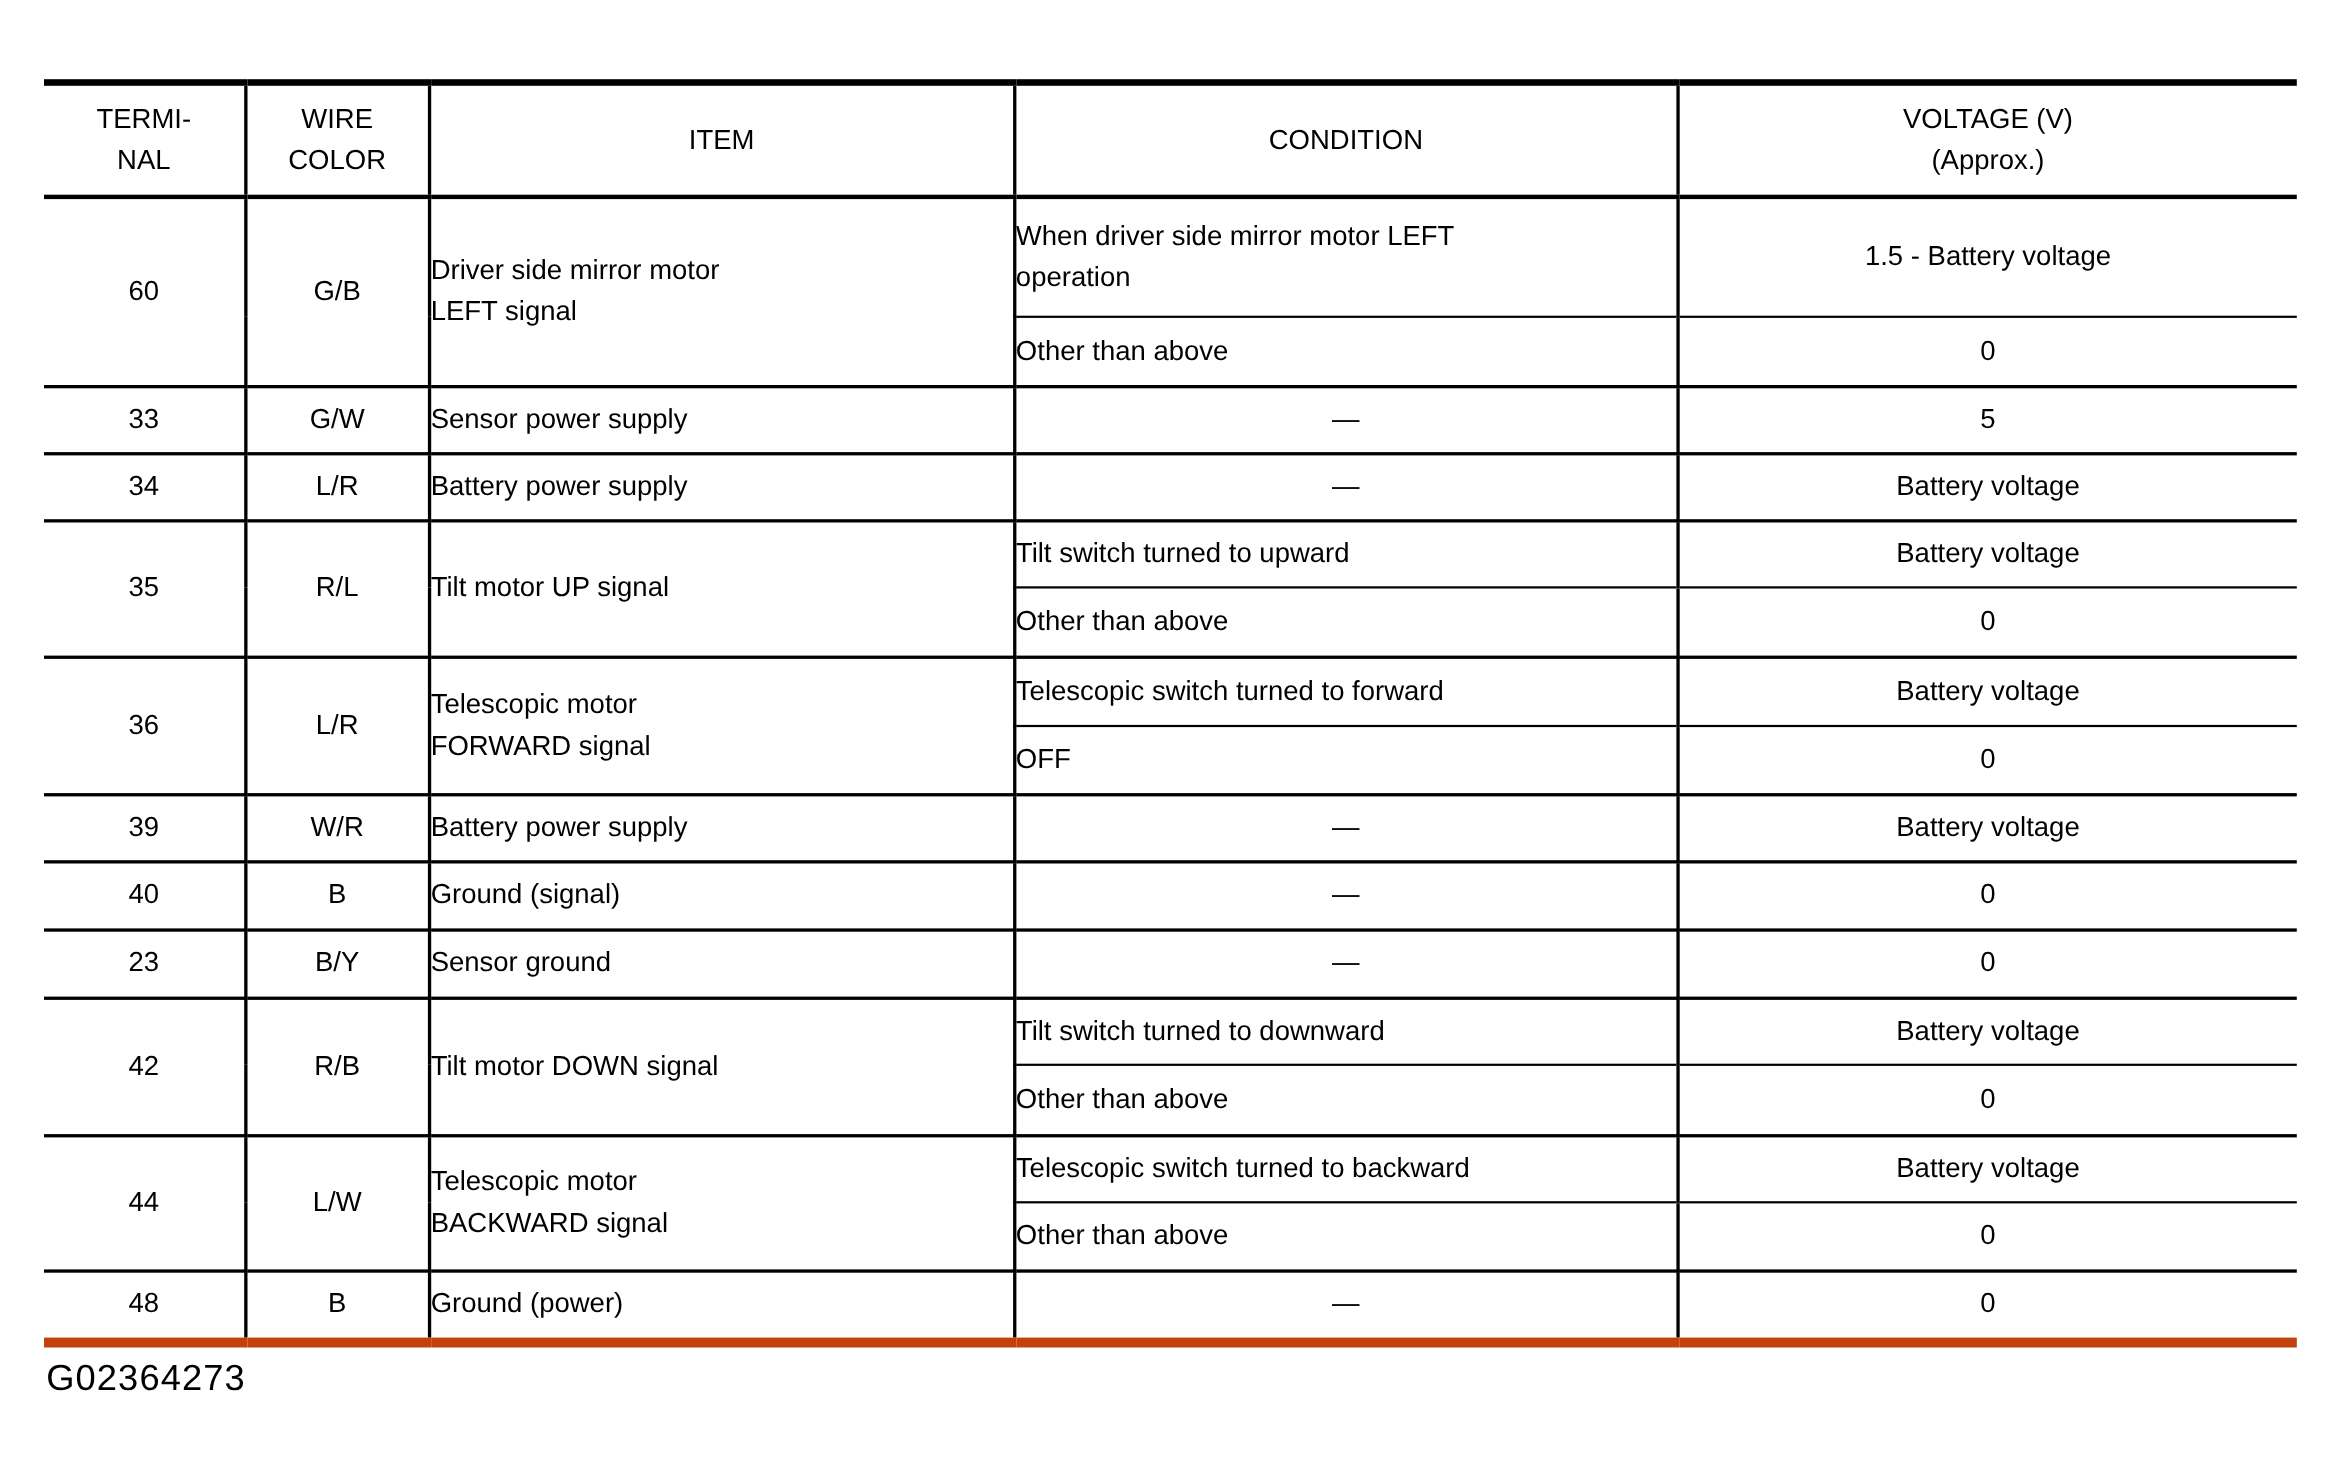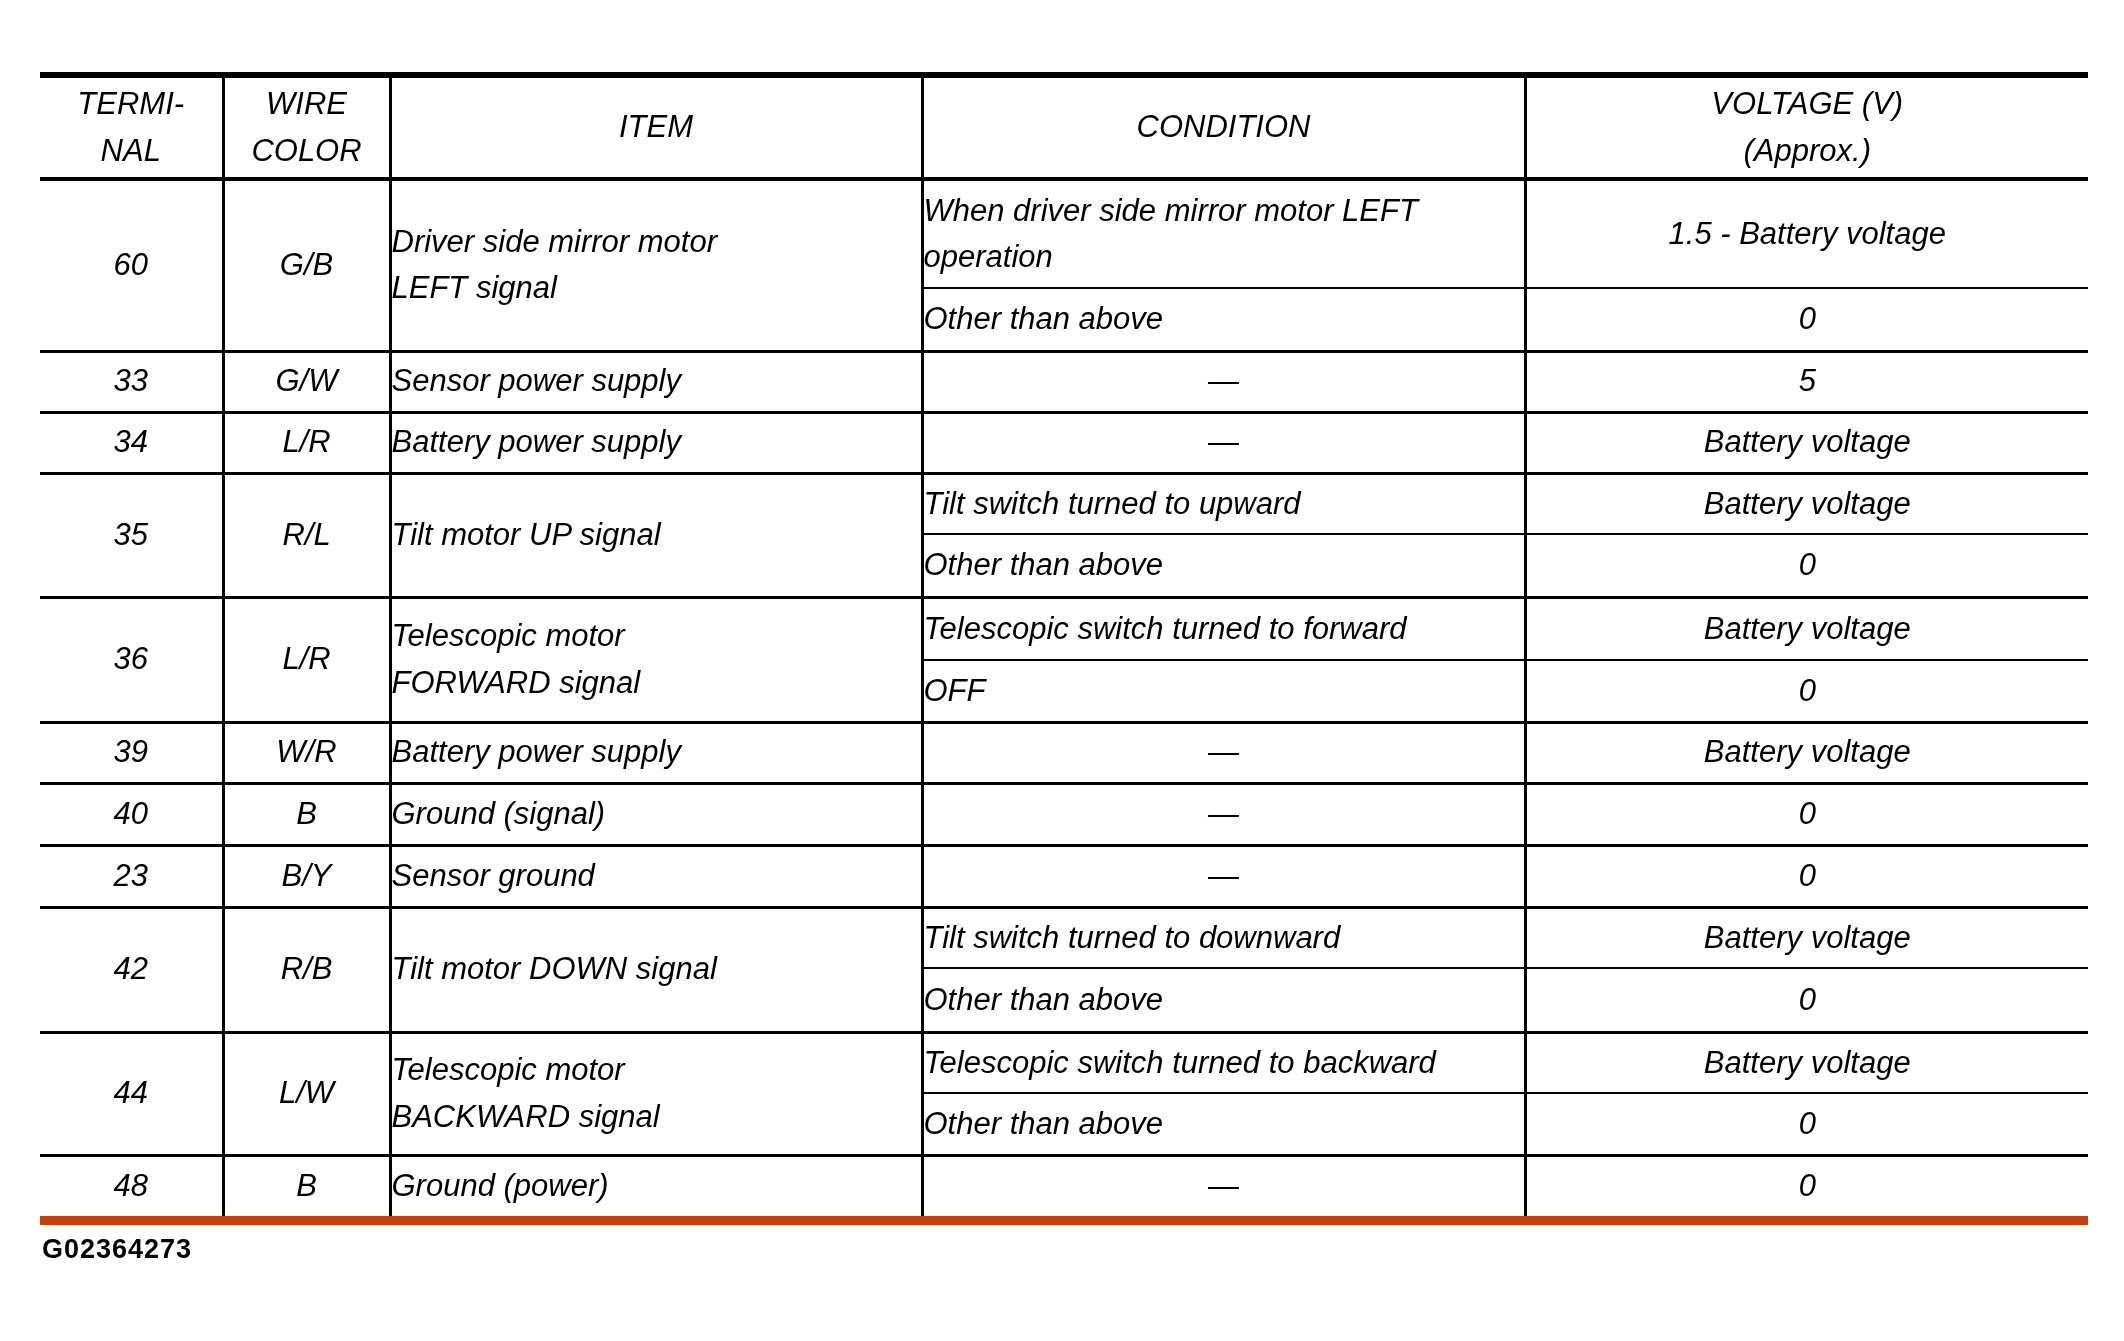--- a/index.html
+++ b/index.html
@@ -16,23 +16,22 @@
     font-family: "Liberation Sans", sans-serif;
     overflow: hidden;
   }
   table.spec-table {
     position: absolute;
     left: 40px;
     top: 72px;
     width: 2048px;
     border-collapse: collapse;
     table-layout: fixed;
-    font-size: 31px;
+    font-size: 25px;
     line-height: 1.5;
-    font-style: italic;
   }
   .spec-table th, .spec-table td {
     padding: 0;
     white-space: pre-line;
     vertical-align: middle;
     overflow: hidden;
   }
   
   .spec-table th.vline, .spec-table td.vline {
     border-right: 3px solid #000;
@@ -50,22 +49,22 @@
   .bb9 { border-bottom: 9px solid #c2410c; }  
   
   .c-term, .c-wire  { text-align: center; }
   .c-item, .c-cond  { text-align: left; padding-left: 18px; padding-right: 8px; margin-left: 10px; }
   .c-cond.dash      { text-align: center; padding-left: 0; }
   .c-volt           { text-align: center; }
   .figure-code {
     position: absolute;
     left: 42px;
     top: 1234px;
-    font-size: 27px;
-    font-weight: bold;
+    font-size: 33px;
+    font-weight: normal;
     letter-spacing: 1px;
   }
 </style>
 </head>
 <body>
 
 <div class="page">
 
   <table class="spec-table">
     <colgroup>

